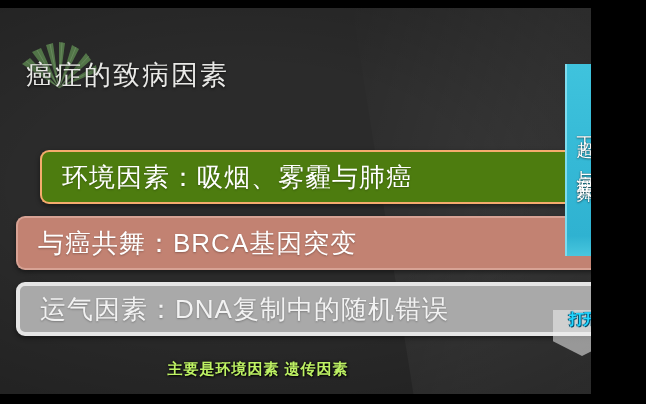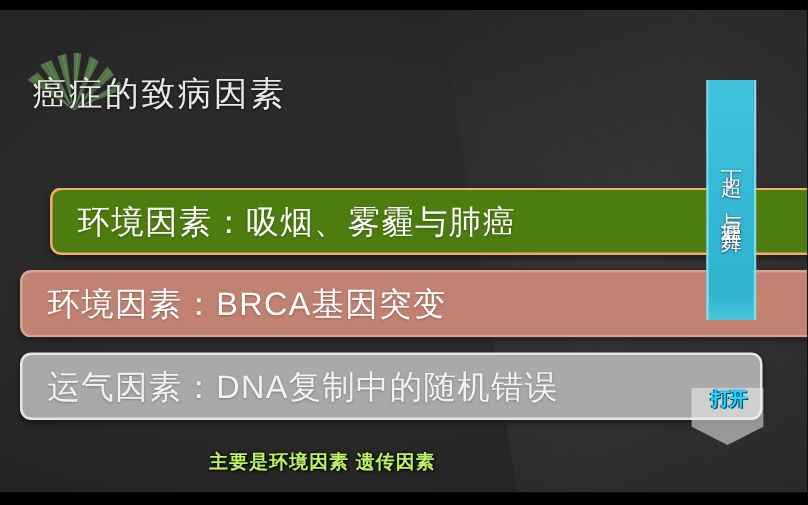--- a/index.html
+++ b/index.html
@@ -9,21 +9,21 @@
   }
   body {
     width: 646px;
     height: 404px;
     overflow: hidden;
     font-family: "Liberation Sans", "DejaVu Sans", sans-serif;
   }
 
   #slide {
     position: relative;
-    width: 646px;
+    width: 591px;
     height: 404px;
     overflow: hidden;
     background: #000000;
   }
 
   
   .stage {
     position: absolute;
     left: 0;
     top: 8px;
@@ -127,21 +127,21 @@
     width: 630px;
     background: #c28272;
     border: 2px solid #d7a294;
     border-right: none;
     border-radius: 9px 0 0 9px;
   }
   #bar-luck {
     top: 140px;
     width: 594px;
     background: #a9a9a9;
-    border: 2px solid #e5e5e5;
+    border: 4px solid #e5e5e5;
     border-radius: 9px;
   }
   #bar-luck .bar-label { color: #f2f2f2; }
 
   
   .vlabel {
     position: absolute;
     left: 565px;
     top: 56px;
     width: 40px;
@@ -260,21 +260,21 @@
 
     <div class="title">癌症的致病因素</div>
 
     <div class="bars">
 
       <div class="bar" id="bar-env">
         <span class="bar-label">环境因素：吸烟、雾霾与肺癌</span>
       </div>
 
       <div class="bar" id="bar-gen">
-        <span class="bar-label">环境因素：BRCA基因突变</span>
+        <span class="bar-label">与癌共舞：BRCA基因突变</span>
       </div>
 
       <div class="bar" id="bar-luck">
         <span class="bar-label">运气因素：DNA复制中的随机错误</span>
       </div>
 
     </div>
 
     <div class="vlabel">
       <span class="vlabel-text">丁超·与癌共舞</span>

